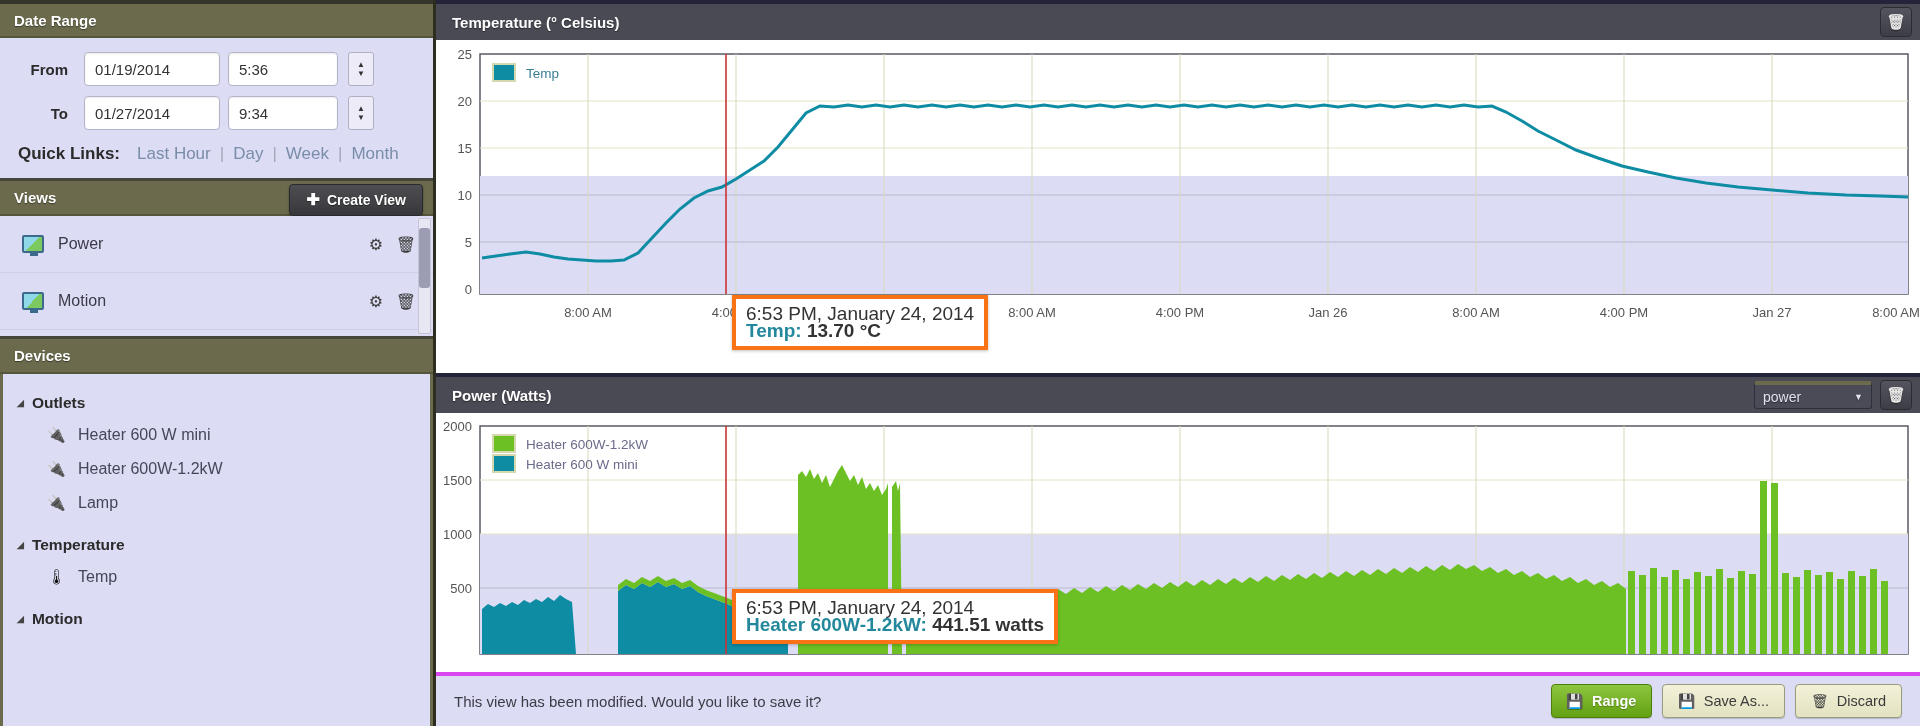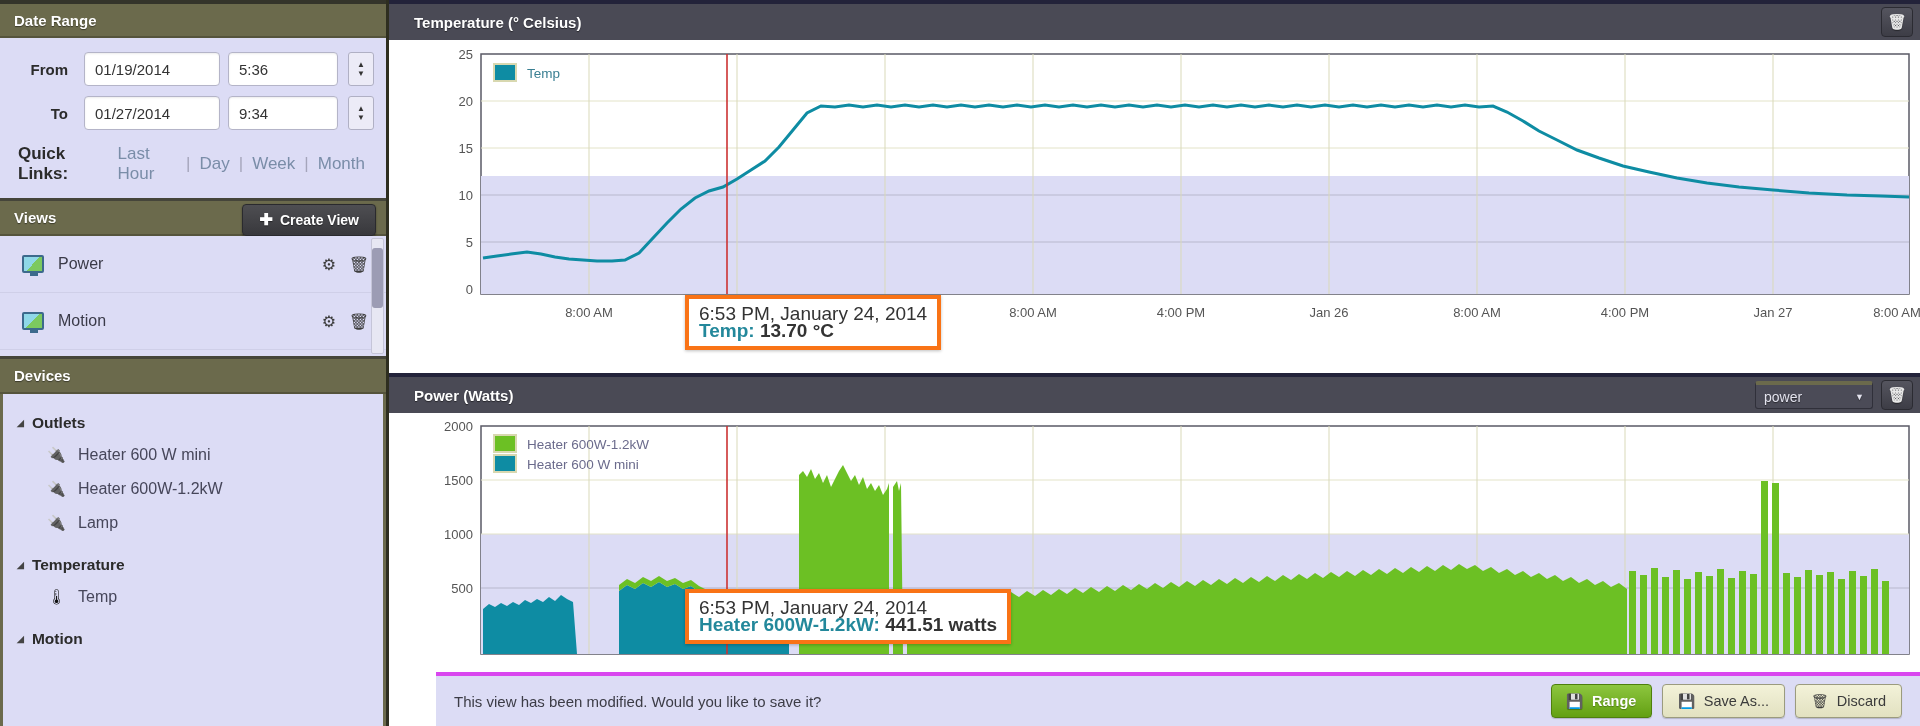--- a/index.html
+++ b/index.html
@@ -121,37 +121,37 @@
   
   .right { flex: 1; display: flex; flex-direction: column; background: #2f2f3f; }
 
   .chart-head {
     height: 40px; background: #4a4a55;
     border-top: 4px solid #23233a;
     display: flex; align-items: center; padding: 0 8px 0 16px;
     color: #fff; font-size: 15px; font-weight: bold;
     text-shadow: 0 1px 1px rgba(0,0,0,.5);
   }
-  .chart-head .ttl { flex: 1; margin-left: 9px; }
+  .chart-head .ttl { flex: 1; }
   .trash-btn {
     width: 32px; height: 30px; background: linear-gradient(#55555f,#3d3d46);
     border: 1px solid #2b2b32; border-radius: 4px;
     display: flex; align-items: center; justify-content: center;
     color: #e8e8e8; font-size: 15px; margin-left: 8px;
   }
   .series-select {
     width: 118px; height: 28px; background: #4b4b57;
     border: 1px solid #30303a; border-radius: 3px;
     border-top: 4px solid #6b6a4c;
     display: flex; align-items: center; justify-content: space-between;
     padding: 0 8px; color: #e3e3ee; font-size: 14px; font-weight: normal;
   }
   .caret { font-size: 9px; }
 
-  .chart-wrap { background: #fff; position: relative; padding-left: 48px; }
+  .chart-wrap { background: #fff; position: relative; }
   svg { display: block; }
 
   .tooltip {
     position: absolute; background: #ffffff;
     border: 4px solid #f97316; box-shadow: 0 1px 3px rgba(0,0,0,.25);
     padding: 6px 10px 7px 10px; font-size: 19px; line-height: 17px;
     color: #333; white-space: nowrap; z-index: 9;
   }
   .tooltip .v { color: #23889b; font-weight: bold; }
   .tooltip .v .num { color: #333; }

